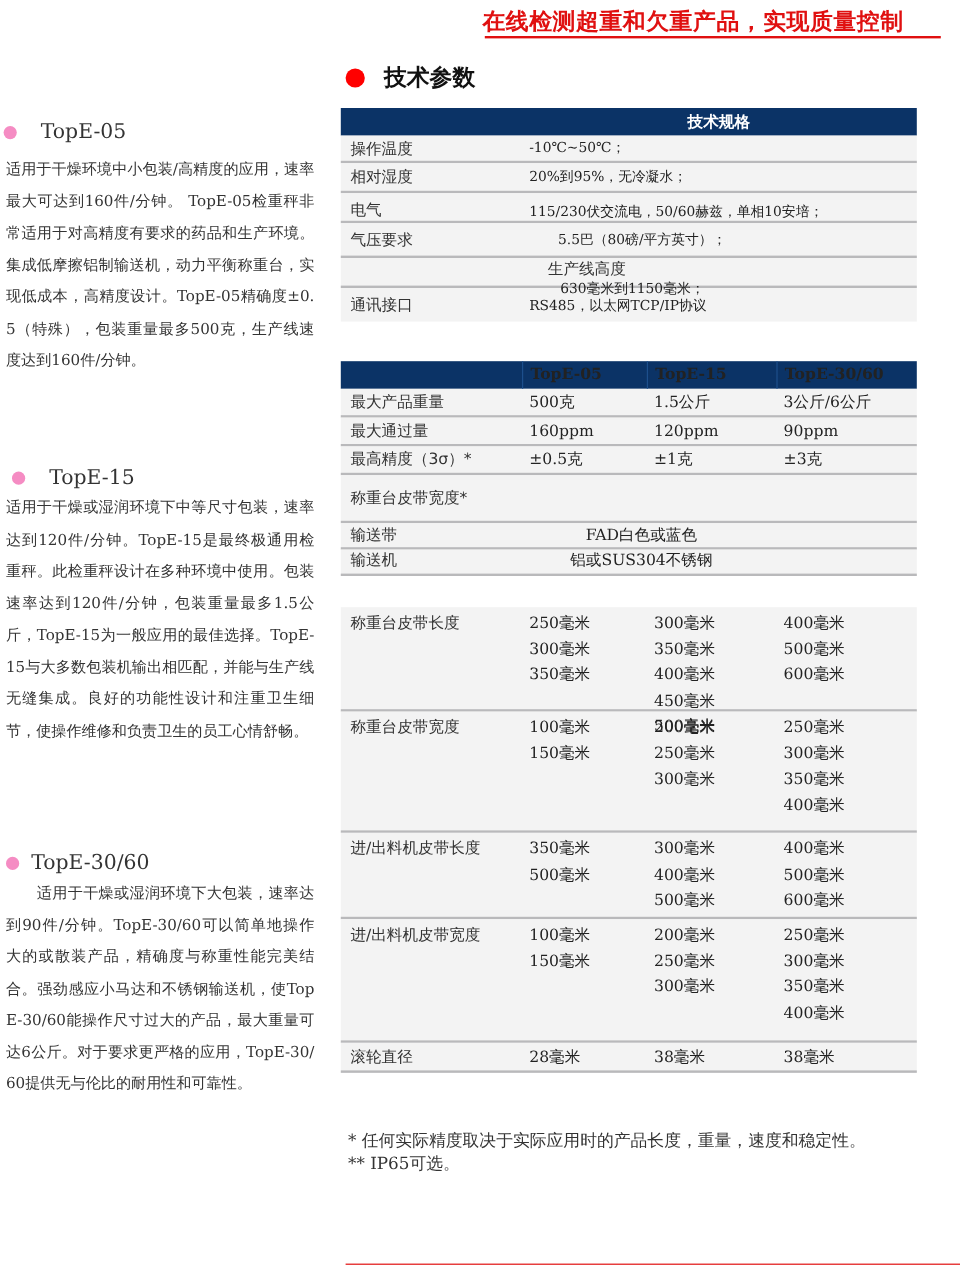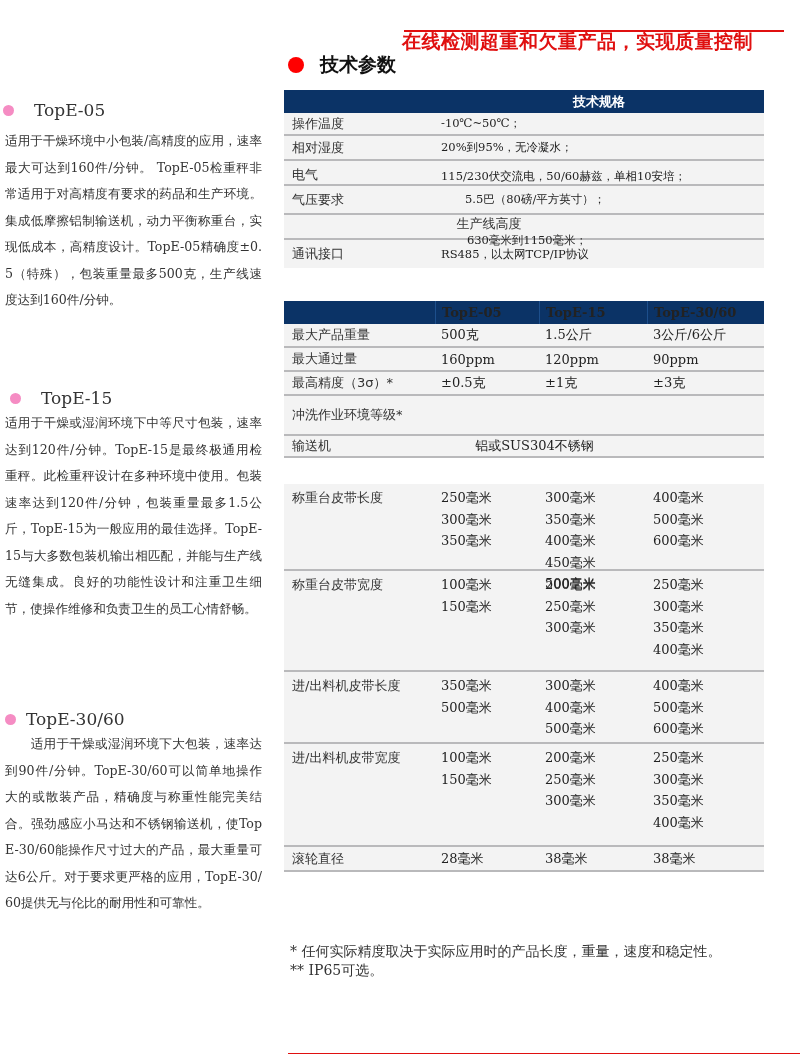--- a/index.html
+++ b/index.html
@@ -4,21 +4,20 @@
 <style>
   * { box-sizing: border-box; margin: 0; padding: 0; }
   html, body { width: 800px; height: 1056px; background: #ffffff; overflow: hidden; }
   body { position: relative; font-family: "DejaVu Serif", "Liberation Serif", serif; color: #222; }
 
   .banner {
     position: absolute; left: 402px; top: 5px; width: 390px;
     font-family: "DejaVu Sans", "Liberation Sans", sans-serif;
     font-size: 19px; font-weight: bold; color: #e01010; letter-spacing: 0.5px;
     white-space: nowrap;
-    margin-top: 24px;
   }
   .banner-rule { position: absolute; left: 404px; top: 30px; width: 380px; height: 2px; background: #e01010; }
 
   .section-title {
     position: absolute; left: 288px; top: 52px; display: flex; align-items: center;
     font-family: "DejaVu Sans", "Liberation Sans", sans-serif;
     font-size: 19px; font-weight: bold; color: #111;
   }
   .section-title .dot { width: 16px; height: 16px; border-radius: 50%; background: #ff0000; margin-right: 16px; }
   .prod { position: absolute; left: 0; width: 262px; }
@@ -128,23 +127,27 @@
     <div class="c2">120ppm</div>
     <div class="c3">90ppm</div>
   </div>
   <div class="row" style="height:24px;align-items:center;">
     <div class="c0">最高精度（3σ）*</div>
     <div class="c1">±0.5克</div>
     <div class="c2">±1克</div>
     <div class="c3">±3克</div>
   </div>
   <div class="row" style="height:40px;align-items:center;">
-    <div class="c0">冲洗作业环境等级*</div>
+    <div class="c0">称重台皮带宽度*</div>
   </div>
   <div class="row" style="height:22px;align-items:center;">
+    <div class="c0">输送带</div>
+    <div class="merged" style="padding-right:130px;">FAD白色或蓝色</div>
+  </div>
+  <div class="row" style="height:22px;align-items:flex-start;">
     <div class="c0">输送机</div>
     <div class="merged" style="padding-right:130px;">铝或SUS304不锈钢</div>
   </div>
 
   <div class="row" style="height:87px;padding-top:3px;margin-top:26px;">
     <div class="c0" style="line-height:21.5px;">称重台皮带长度</div>
     <div class="c1 stack">
       <div>250毫米</div>
       <div>300毫米</div>
       <div>350毫米</div>

